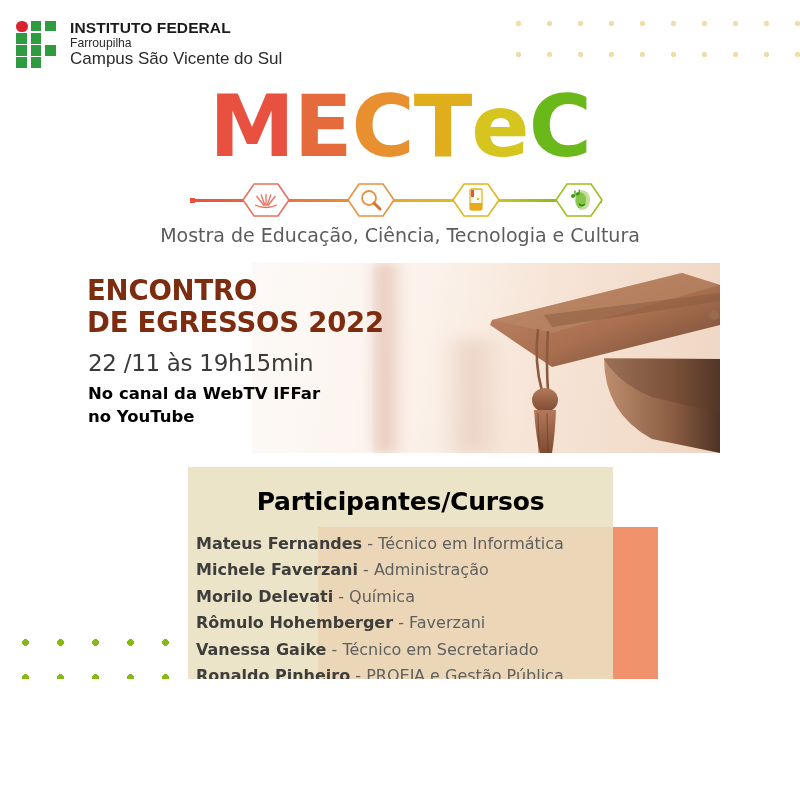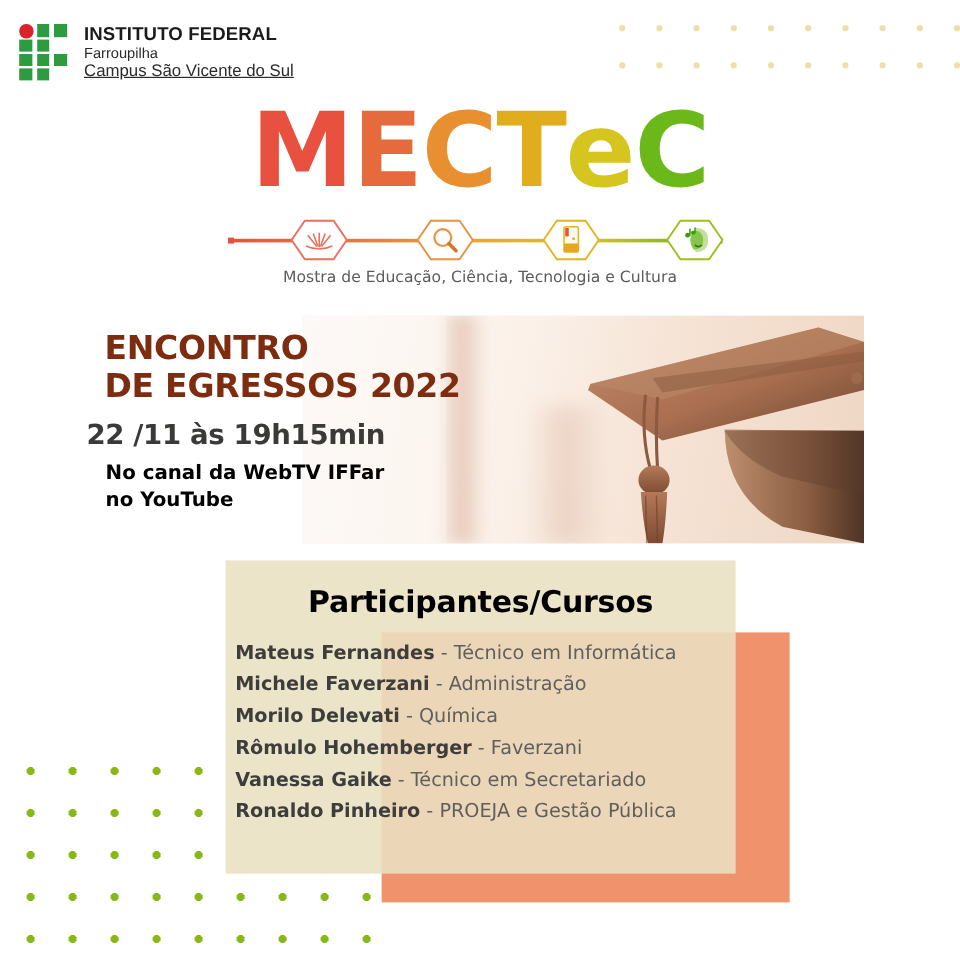--- a/index.html
+++ b/index.html
@@ -4,21 +4,21 @@
 <style>
   html, body {
     margin: 0; padding: 0;
     width: 800px; height: 800px;
     background: #ffffff;
     font-family: "Liberation Sans", sans-serif;
     overflow: hidden;
   }
   #poster {
     position: relative;
-    width: 800px; height: 800px;
+    width: 800px; height: 679px;
     background: #ffffff;
     overflow: hidden;
   }
 
   
   .dots-top {
     position: absolute;
     left: 500px; top: 2px;
     width: 300px; height: 78px;
     background-image: radial-gradient(#f0dca8 2.6px, transparent 2.9px);
@@ -50,21 +50,21 @@
     background: #d9232e;
     border-radius: 50%;
     width: 11.5px; height: 11.5px;
   }
   .if-text { line-height: 1.05; }
   .if-title {
     font-weight: bold; font-size: 15.5px; letter-spacing: .1px;
     color: #1b1b1b;
   }
   .if-sub1 { font-size: 12.2px; color: #2b2b2b; margin-top: 1px; }
-  .if-sub2 { font-size: 14px; color: #2b2b2b; margin-top: 0px; text-decoration: underline; }
+  .if-sub2 { font-size: 17px; color: #2b2b2b; margin-top: 0px; }
 
   
   .mectec {
     position: absolute; left: 0; top: 83px;
     width: 800px; text-align: center;
     font-family: "DejaVu Sans", sans-serif;
     font-weight: bold;
     font-size: 86px;
     letter-spacing: -1px;
     line-height: 1;
@@ -89,21 +89,21 @@
     position: absolute; top: 0;
     width: 52px; height: 36px;
     display: flex; align-items: center; justify-content: center;
   }
   .hexicon svg { display: block; }
 
   
   .tagline {
     position: absolute; left: 0; top: 224px;
     width: 800px; text-align: center;
-    font-size: 13px; color: #5c5c5c;
+    font-size: 19px; color: #5c5c5c;
     font-family: "DejaVu Sans", sans-serif;
   }
 
   
   .photo {
     position: absolute;
     left: 252px; top: 263px;
     width: 468px; height: 190px;
     overflow: hidden;
     background: #fbf4ee;
@@ -130,23 +130,23 @@
     position: absolute; left: 87px; top: 274px;
     font-family: "DejaVu Sans", sans-serif;
     font-weight: bold;
     font-size: 27.5px;
     line-height: 1.17;
     color: #7d2c10;
     letter-spacing: -.2px;
     white-space: pre-line;
   }
   .when {
-    position: absolute; left: 72px; top: 350px;
-    font-family: "DejaVu Sans", sans-serif;
-    font-weight: bold;
+    position: absolute; left: 88px; top: 350px;
+    font-family: "DejaVu Sans", sans-serif;
+    font-weight: normal;
     font-size: 23px;
     color: #3a3a38;
     letter-spacing: -.3px;
   }
   .where {
     position: absolute; left: 88px; top: 383px;
     font-family: "DejaVu Sans", sans-serif;
     font-weight: bold;
     font-size: 16.5px;
     line-height: 1.38;

